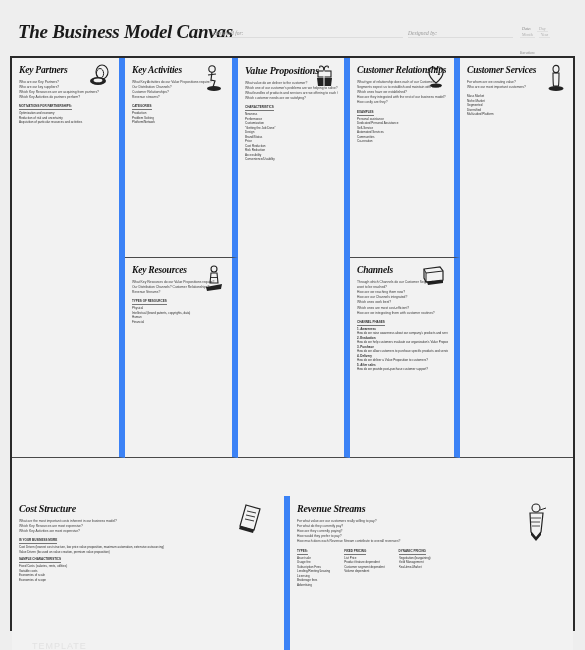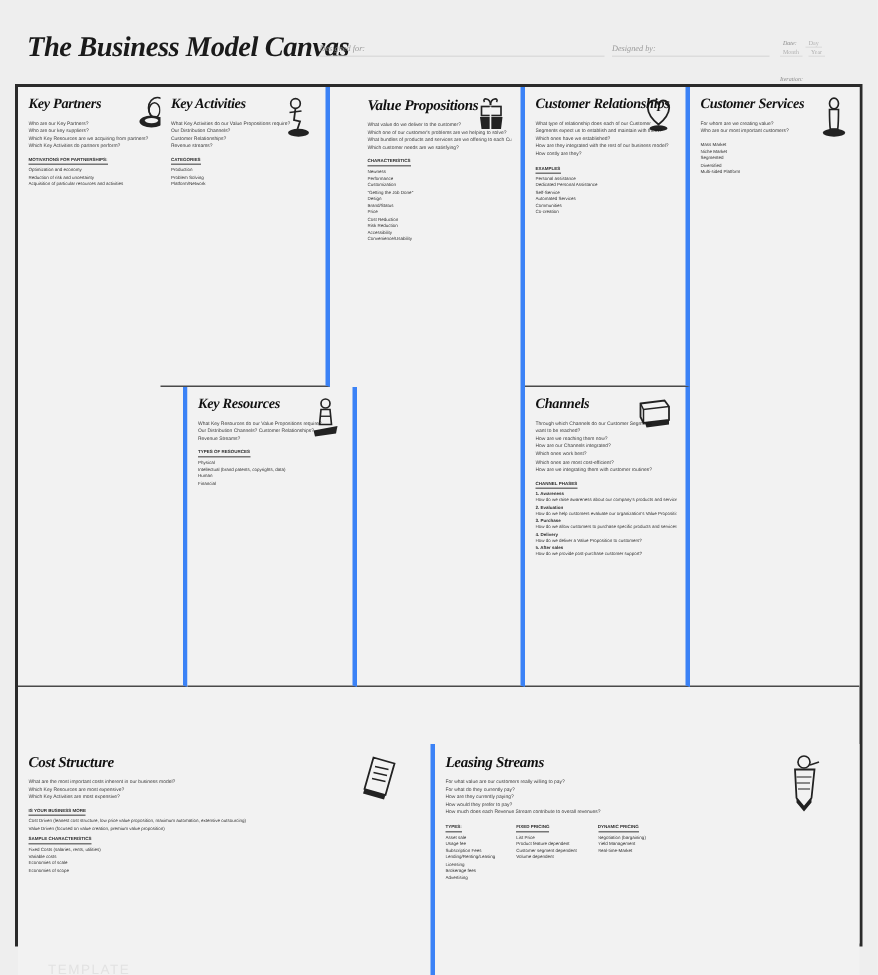--- a/index.html
+++ b/index.html
@@ -46,21 +46,21 @@
   .canvas{
     position:relative;
     width:565px;height:575px;
     border:2px solid #2a2a2a;
     background:#f2f2f2;
     box-sizing:border-box;
   }
   .cell{
     position:absolute;box-sizing:border-box;
     background:#f2f2f2;
-    border-right:3px solid #3b82f6;
+    border-right:6px solid #3b82f6;
     border-bottom:1px solid #4a4a4a;
     padding:7px 6px 4px 7px;
     overflow:hidden;
   }
   .cell.no-r{border-right:none;}
   .cell.no-b{border-bottom:none;margin-top:38px;}
 
   .cell h2{
     margin:0 0 5px 0;
     font-family:"Liberation Serif",serif;
@@ -146,21 +146,21 @@
         <div>Which Key Activities do partners perform?</div>
       </div>
       <div class="sub">
         <div class="hd">MOTIVATIONS FOR PARTNERSHIPS:</div>
         <div class="it">Optimization and economy</div>
         <div class="it">Reduction of risk and uncertainty</div>
         <div class="it">Acquisition of particular resources and activities</div>
       </div>
     </div>
 
-    <div class="cell" style="left:95px;top:0;width:113px;height:200px;">
+    <div class="cell" style="left:113px;top:0;width:113px;height:200px;">
       <h2>Key Activities</h2>
       <span class="icon">
         <svg width="24" height="28" viewBox="0 0 24 28">
           <circle cx="10" cy="5" r="3.2" fill="none" stroke="#111" stroke-width="1.1"></circle>
           <path d="M10 8 L9 16 L13 17 L11 23" fill="none" stroke="#111" stroke-width="1.2"></path>
           <path d="M6 11 L14 10" stroke="#111" stroke-width="1.1" fill="none"></path>
           <ellipse cx="12" cy="24.5" rx="7" ry="2.6" fill="#111"></ellipse>
         </svg>
       </span>
       <div class="prompts">
@@ -338,21 +338,21 @@
         <div class="hd">SAMPLE CHARACTERISTICS</div>
         <div class="it">Fixed Costs (salaries, rents, utilities)</div>
         <div class="it">Variable costs</div>
         <div class="it">Economies of scale</div>
         <div class="it">Economies of scope</div>
       </div>
       <div class="watermark">TEMPLATE</div>
     </div>
 
     <div class="cell no-b no-r big" style="left:278px;top:400px;width:283px;height:171px;">
-      <h2>Leasing Streams</h2>
+      <h2>Revenue Streams</h2>
       <span class="icon" style="right:22px;">
         <svg width="30" height="40" viewBox="0 0 30 40">
           <circle cx="15" cy="6" r="4" fill="none" stroke="#111" stroke-width="1.1"></circle>
           <path d="M19 8 L25 6" stroke="#111" stroke-width="1"></path>
           <path d="M9 11 L22 11 L20 30 L15 36 L10 30 Z" fill="none" stroke="#111" stroke-width="1.2"></path>
           <path d="M10 16 L20 16 M10 20 L19 20 M11 24 L19 24" stroke="#111" stroke-width=".8"></path>
           <path d="M10 30 L15 36 L20 30 L20 33 L15 39 L10 33 Z" fill="#111"></path>
         </svg>
       </span>
       <div class="prompts">

